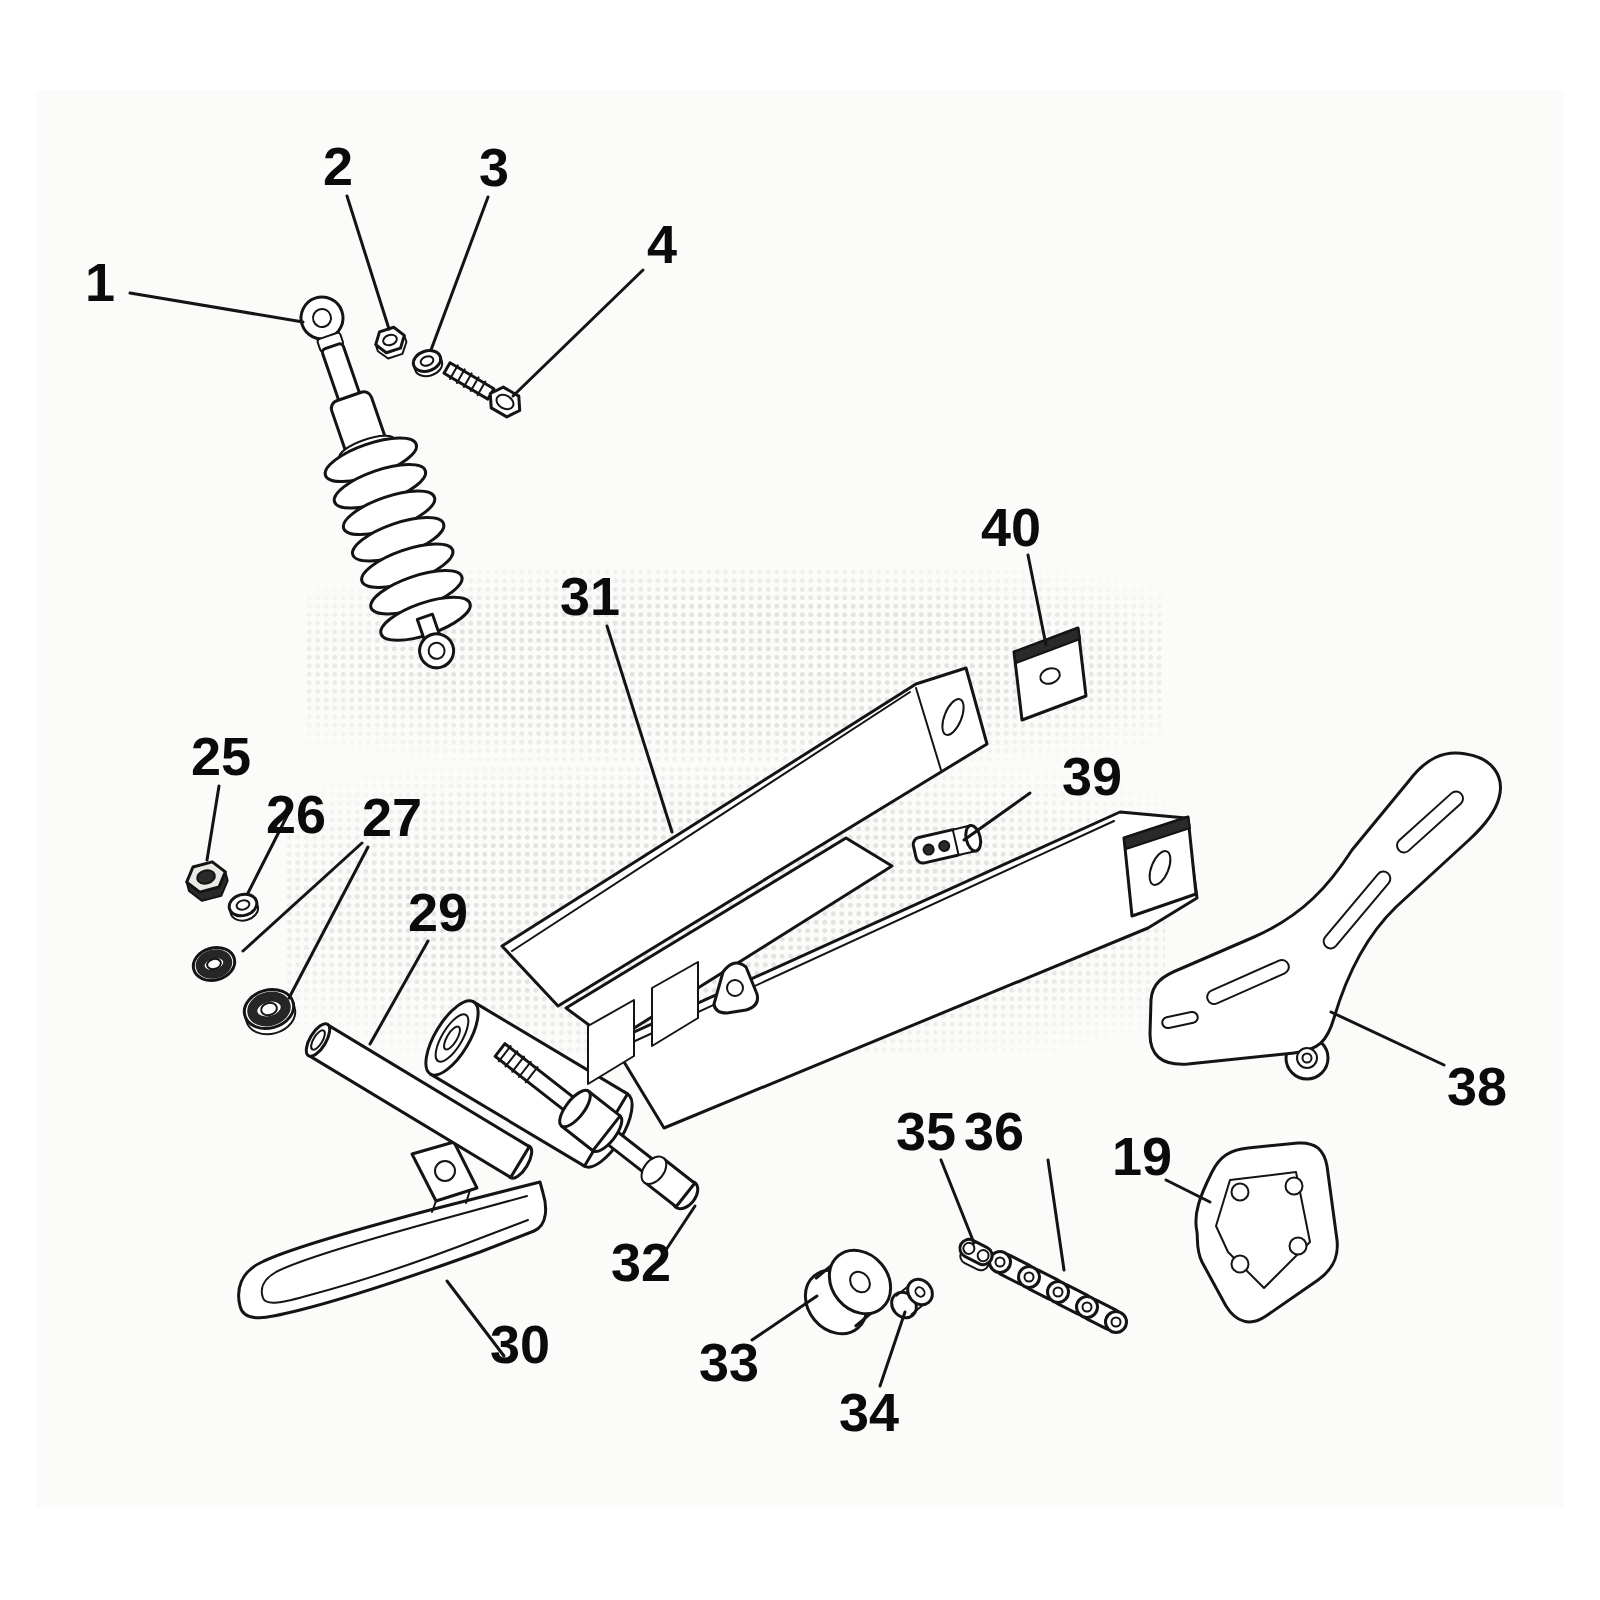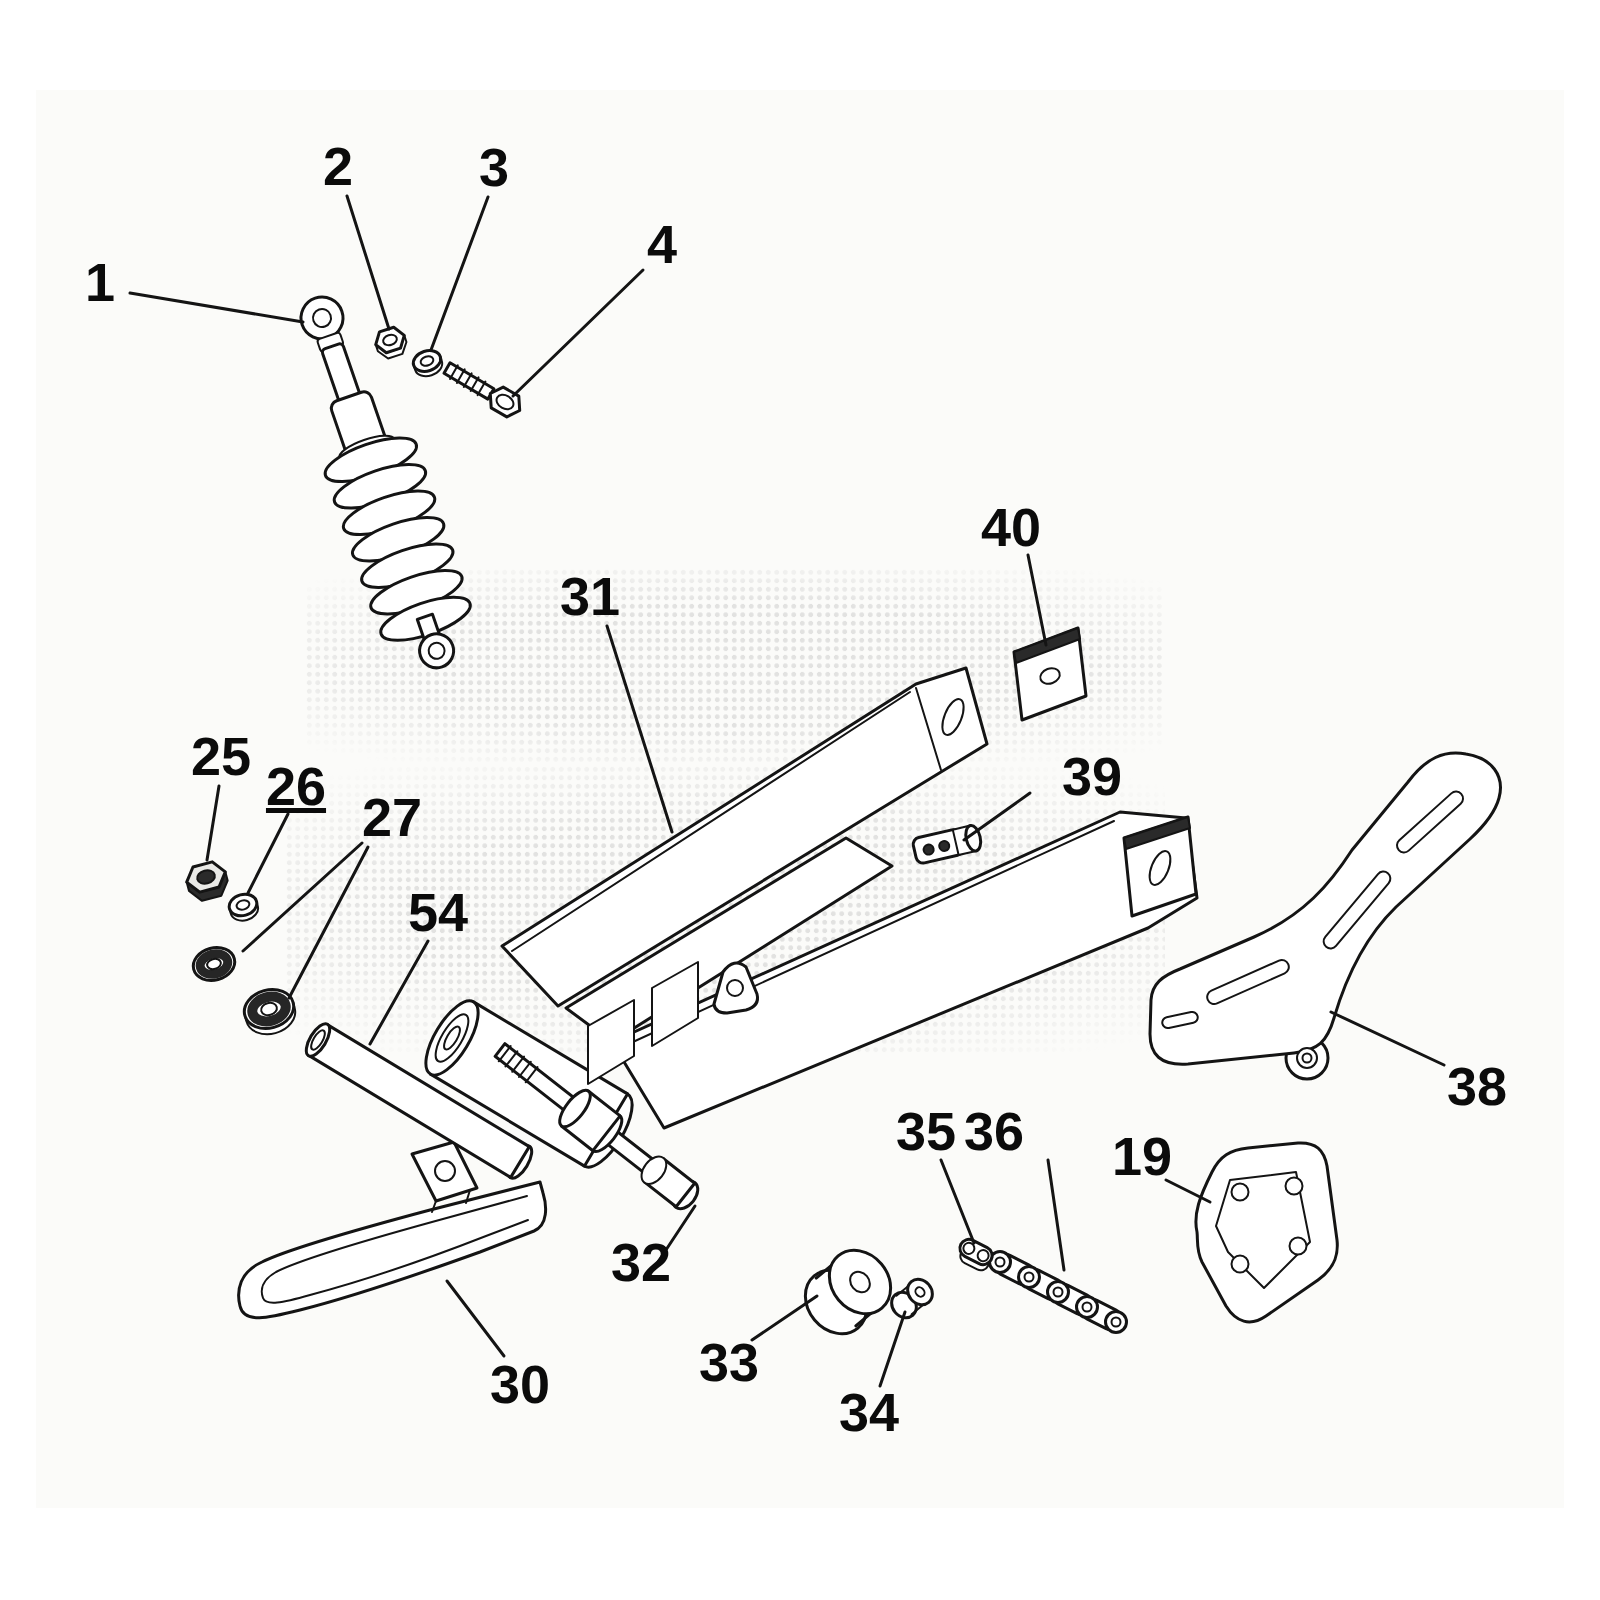--- a/index.html
+++ b/index.html
@@ -308,24 +308,24 @@
       <polyline points="1444,1065 1331,1012"></polyline>
       <polyline points="1030,793 964,840"></polyline>
       <polyline points="1028,555 1046,645"></polyline>
     </svg>
   <div>
       <div class="callout" style="left: 100px; top: 282px;">1</div>
       <div class="callout" style="left: 338px; top: 166px;">2</div>
       <div class="callout" style="left: 494px; top: 167px;">3</div>
       <div class="callout" style="left: 662px; top: 244px;">4</div>
       <div class="callout" style="left: 221px; top: 756px;">25</div>
-      <div class="callout" style="left: 296px; top: 786px; text-decoration: underline;">26</div>
+      <div class="callout" style="left: 296px; top: 814px;">26</div>
       <div class="callout" style="left: 392px; top: 817px;">27</div>
-      <div class="callout" style="left: 438px; top: 912px;">54</div>
-      <div class="callout" style="left: 520px; top: 1384px;">30</div>
+      <div class="callout" style="left: 438px; top: 912px;">29</div>
+      <div class="callout" style="left: 520px; top: 1344px;">30</div>
       <div class="callout" style="left: 590px; top: 596px;">31</div>
       <div class="callout" style="left: 641px; top: 1262px;">32</div>
       <div class="callout" style="left: 729px; top: 1362px; text-align: center;">33</div>
       <div class="callout" style="left: 869px; top: 1412px;">34</div>
       <div class="callout" style="left: 926px; top: 1131px;">35</div>
       <div class="callout" style="left: 994px; top: 1131px;">36</div>
       <div class="callout" style="left: 1142px; top: 1156px;">19</div>
       <div class="callout" style="left: 1461px; top: 1086px; margin-left: 16px;">38</div>
       <div class="callout" style="left: 1056px; top: 776px; margin-left: 36px;">39</div>
       <div class="callout" style="left: 1011px; top: 527px;">40</div>

